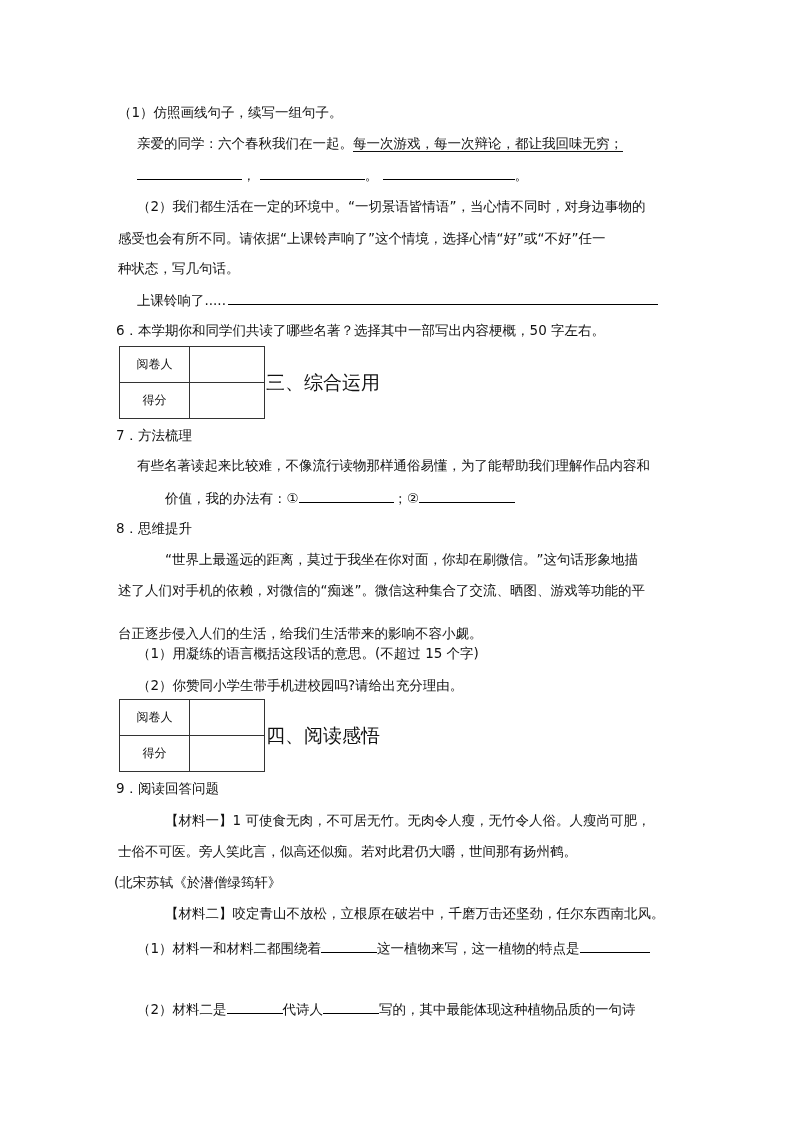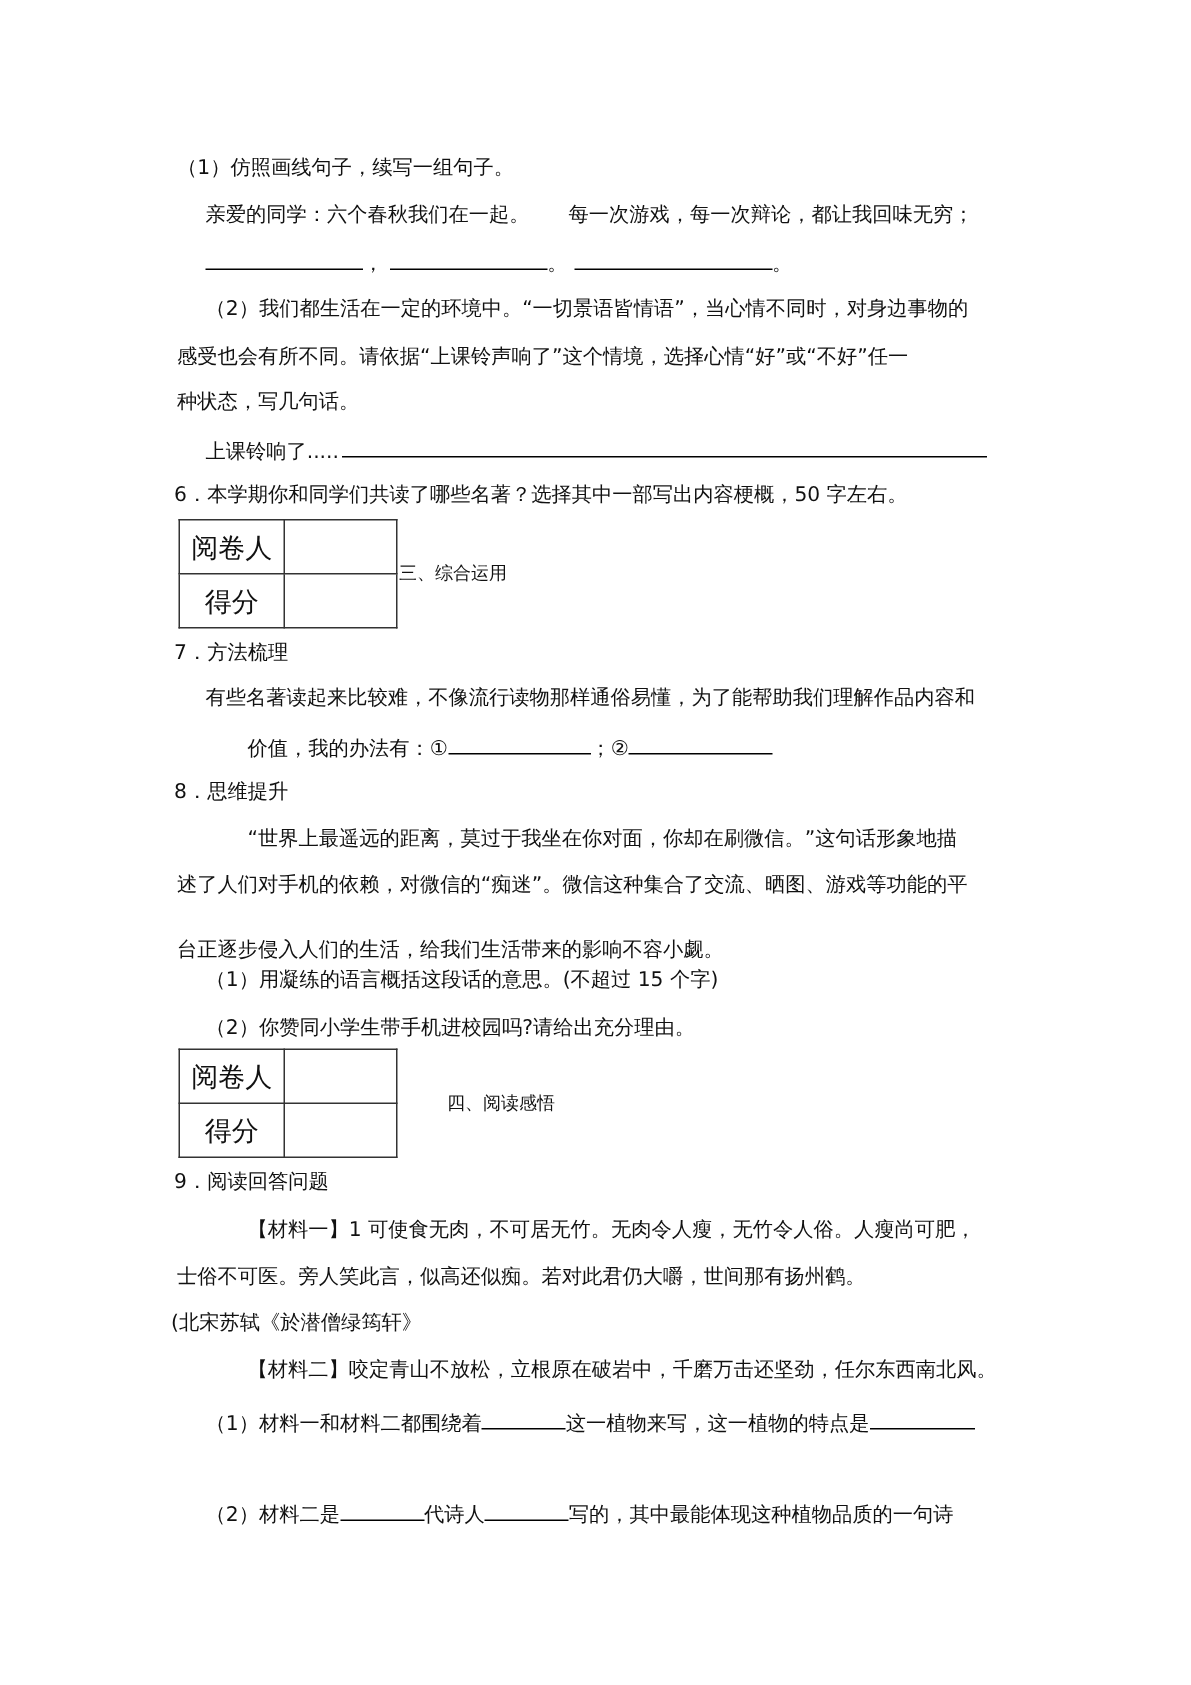--- a/index.html
+++ b/index.html
@@ -3,26 +3,26 @@
 <meta charset="utf-8">
 <style>
   html, body { margin: 0; padding: 0; background: #ffffff; }
   body {
     width: 794px; height: 1123px; position: relative; overflow: hidden;
     font-family: "DejaVu Sans", "Liberation Sans", sans-serif;
     color: #111111; font-size: 13.5px;
   }
   .ln { position: absolute; white-space: nowrap; line-height: 18px; height: 18px; }
   .u { display: inline-block; border-bottom: 1px solid #000; height: 14px; vertical-align: baseline; }
-  .ul { text-underline-offset: 3px; margin-left: 26px; }
+  .ul { text-decoration: underline; text-underline-offset: 3px; }
   .tbl { position: absolute; border-collapse: collapse; }
-  .tbl td { border: 1px solid #333; text-align: center; padding: 0; font-size: 18px; }
+  .tbl td { border: 1px solid #333; text-align: center; padding: 0; font-size: 12px; }
   .tbl td.lbl { width: 69px; height: 35px; }
   .tbl td.val { width: 74px; height: 35px; }
-  .sect { position: absolute; white-space: nowrap; font-size: 12px; line-height: 18px; }
+  .sect { position: absolute; white-space: nowrap; font-size: 19px; line-height: 18px; }
 </style>
 </head>
 <body>
 
 <div class="ln" style="left:118px;top:103px;">（1）仿照画线句子，续写一组句子。</div>
 <div class="ln" style="left:137px;top:134px;">
   <span>亲爱的同学：六个春秋我们在一起。</span><span class="ul">每一次游戏，每一次辩论，都让我回味无穷；</span>
 </div>
 <div class="ln" style="left:137px;top:165px;">
   <span class="u" style="width:105px;"></span><span>，</span>
@@ -71,21 +71,21 @@
       <tr>
     <td class="lbl">阅卷人</td>
     <td class="val"></td>
   </tr>
   <tr>
     <td class="lbl">得分</td>
     <td class="val"></td>
   </tr>
 </tbody>
   </table>
-<div class="sect" style="left:266px;top:726px;margin-left:32px;">四、阅读感悟</div>
+<div class="sect" style="left:266px;top:726px;">四、阅读感悟</div>
 
 <div class="ln" style="left:116px;top:779px;">9．阅读回答问题</div>
 <div class="ln" style="left:165px;top:811px;">【材料一】1 可使食无肉，不可居无竹。无肉令人瘦，无竹令人俗。人瘦尚可肥，</div>
 <div class="ln" style="left:118px;top:842px;">士俗不可医。旁人笑此言，似高还似痴。若对此君仍大嚼，世间那有扬州鹤。</div>
 <div class="ln" style="left:114px;top:873px;">(北宋苏轼《於潜僧绿筠轩》</div>
 <div class="ln" style="left:165px;top:904px;">【材料二】咬定青山不放松，立根原在破岩中，千磨万击还坚劲，任尔东西南北风。</div>
 
 <div class="ln" style="left:137px;top:938px;">
   <span>（1）材料一和材料二都围绕着</span><span class="u" style="width:56px;"></span><span>这一植物来写，这一植物的特点是</span><span class="u" style="width:70px;"></span>
 </div>

